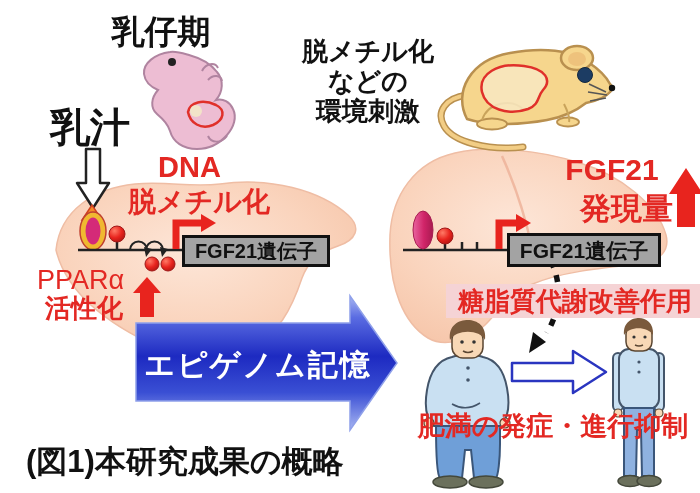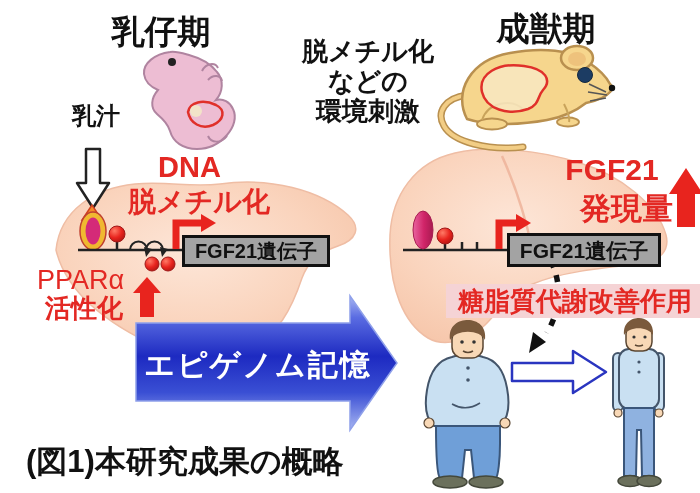--- a/index.html
+++ b/index.html
@@ -6,21 +6,21 @@
   #stage{
     position:relative;width:700px;height:493px;overflow:hidden;background:#ffffff;
     font-family:"Liberation Sans","DejaVu Sans",sans-serif;
     margin-left:20px;
   }
   #illustration{position:absolute;left:0;top:0;}
   .t{position:absolute;font-weight:700;white-space:nowrap;color:#111;}
   .red{color:#e32823;}
   #stage-left-title{left:88px;top:10px;width:106px;text-align:center;font-size:33px;}
   #stage-right-title{left:472px;top:7px;width:108px;text-align:center;font-size:33px;}
-  #milk-label{left:30px;top:100px;width:70px;text-align:right;font-size:24px;}
+  #milk-label{left:30px;top:100px;width:70px;text-align:right;font-size:40px;}
   #env-block{left:250px;top:36px;width:196px;text-align:center;font-size:26px;line-height:30px;}
   #dna-l1{left:138px;top:151px;width:96px;text-align:left;font-size:29px;font-weight:800;}
   #dna-l2{left:104px;top:183px;width:150px;text-align:center;font-size:28px;font-weight:800;}
   #ppar-l1{left:17px;top:265px;font-size:27px;font-weight:400;}
   #ppar-l2{left:25px;top:291px;font-size:26px;font-weight:800;}
   #fgf-l1{left:538px;top:153px;width:108px;text-align:center;font-size:30px;font-weight:800;}
   #fgf-l2{left:560px;top:188px;width:112px;text-align:left;font-size:31px;font-weight:800;}
   .gene-box{
     position:absolute;background:#a3a3a3;border:3px solid #111;box-sizing:border-box;
     text-align:center;font-weight:700;color:#111;
@@ -185,21 +185,20 @@
       <circle cx="625" cy="337" r="1.6" fill="#333"></circle>
       <path d="M 615 345 Q 619 347 623 345" fill="none" stroke="#5a4632" stroke-width="1.4"></path>
       <circle cx="619" cy="362" r="1.6" fill="#44556a"></circle>
       <circle cx="619" cy="372" r="1.6" fill="#44556a"></circle>
     </g>
 
     <polygon points="492,363 553,363 553,351 586,372 553,393 553,381 492,381" fill="#ffffff" stroke="#2a35c0" stroke-width="2.5" stroke-linejoin="round"></polygon>
   </svg>
 
   <div class="t" id="stage-left-title">乳仔期</div>
-  <div class="t" id="stage-right-title">成獣期</div>
   <div class="t" id="milk-label">乳汁</div>
 
   <div class="t" id="env-block">
     <div>脱メチル化</div>
     <div>などの</div>
     <div>環境刺激</div>
   </div>
 
   <div class="t red" id="dna-l1">DNA</div>
   <div class="t red" id="dna-l2">脱メチル化</div>
@@ -210,15 +209,16 @@
   <div class="gene-box" id="gene-box-left">FGF21遺伝子</div>
   <div class="gene-box" id="gene-box-right">FGF21遺伝子</div>
 
   <div class="t red" id="fgf-l1">FGF21</div>
   <div class="t red" id="fgf-l2">発現量</div>
 
   <div class="t" id="epigenome-label">エピゲノム記憶</div>
 
   <div id="metabolic-box">糖脂質代謝改善作用</div>
 
+  <div class="t red" id="obesity-label">肥満の発症・進行抑制</div>
 
   <div class="t" id="caption">(図1)本研究成果の概略</div>
 </div>
 
 </body></html>

